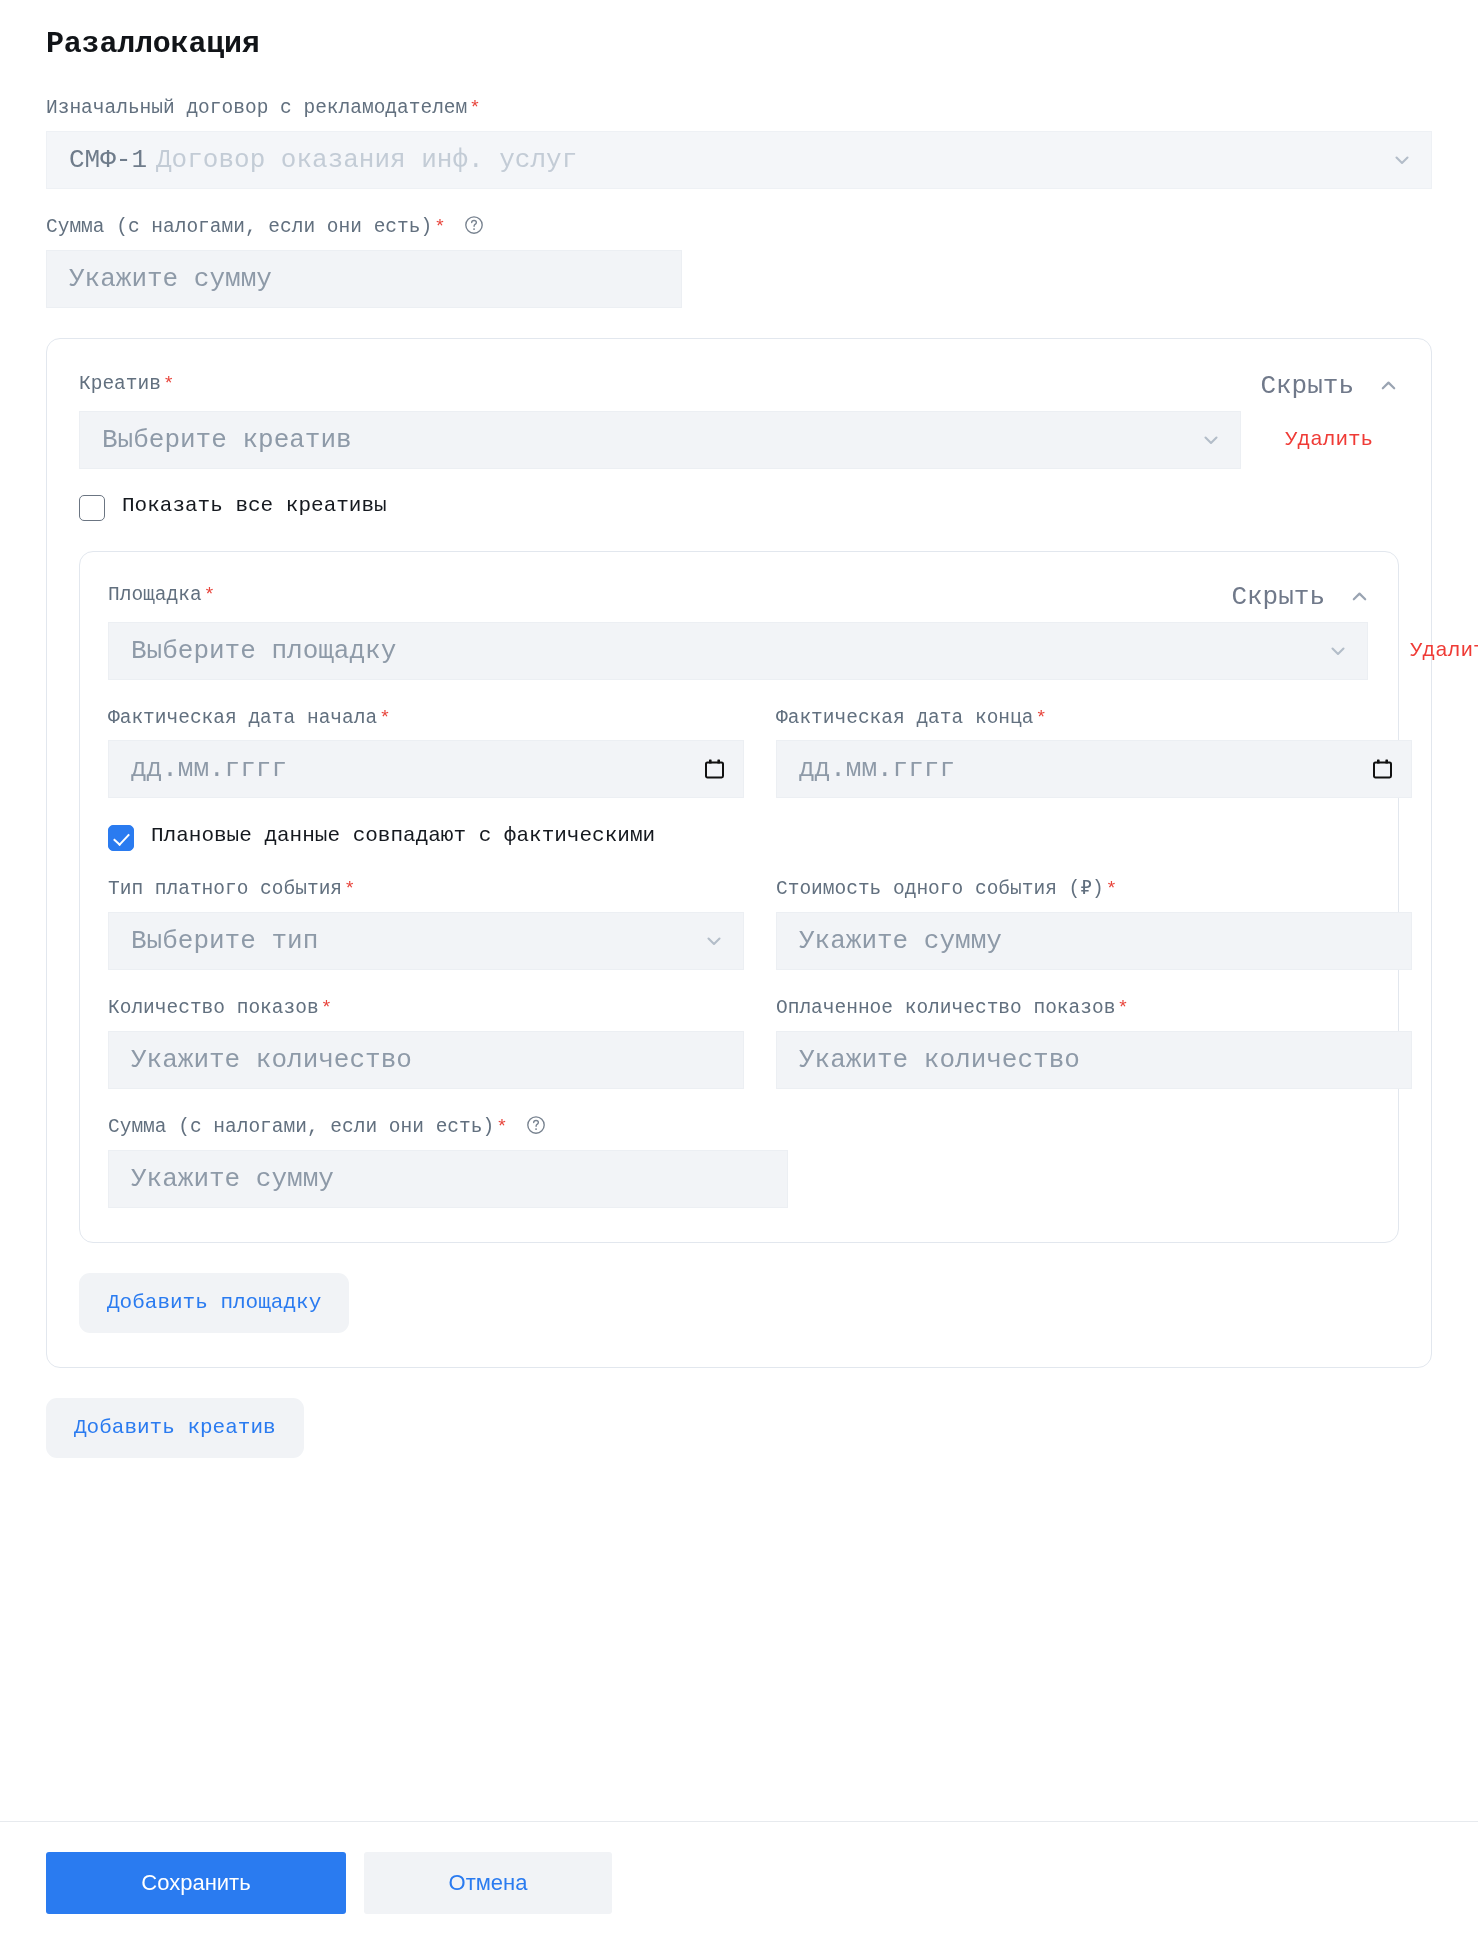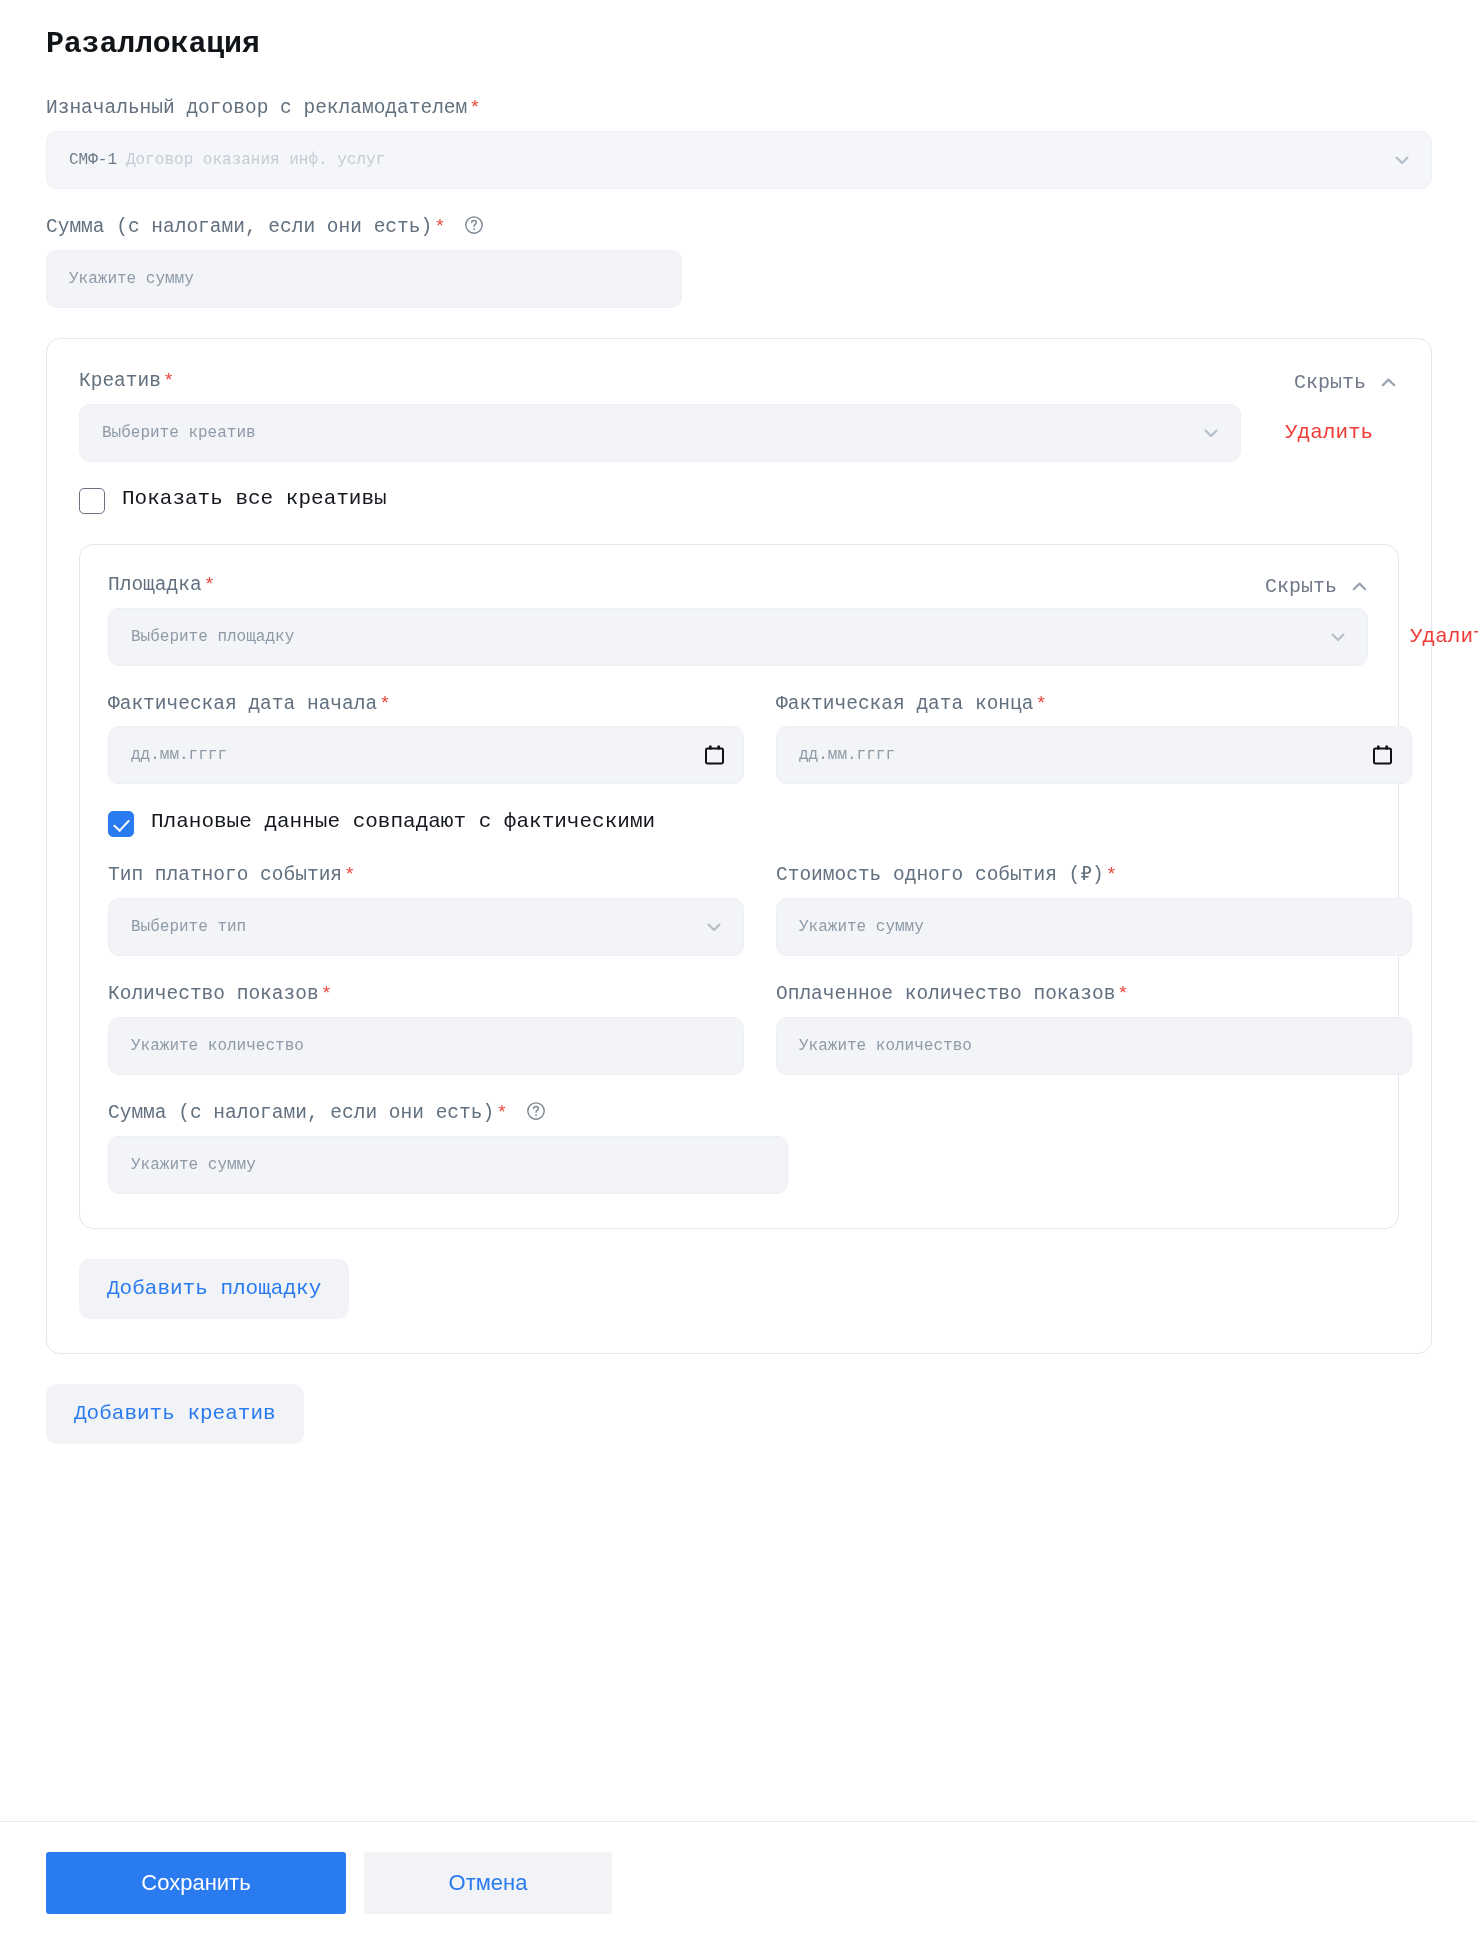--- a/index.html
+++ b/index.html
@@ -56,25 +56,25 @@
   
   .fld {
     position: relative;
     width: 100%;
   }
   .input-box {
     width: 100%;
     height: 58px;
     background: #f2f4f7;
     border: 1px solid #eceff3;
-    border-radius: 11px;
+    border-radius: 0;
     display: flex;
     align-items: center;
     padding: 0 22px;
-    font-size: 16px;
+    font-size: 26px;
     color: #1b1f26;
     line-height: 1;
   }
   .input-box.placeholder { color: #8e9aa8; }
   .input-box.has-caret { padding-right: 56px; }
 
   .caret {
     position: absolute;
     right: 20px;
     top: 50%;
@@ -117,22 +117,22 @@
 
   .card-head {
     display: flex;
     align-items: center;
     justify-content: space-between;
     gap: 20px;
   }
   .collapse-btn {
     display: inline-flex;
     align-items: center;
-    gap: 12px;
-    font-size: 20px;
+    gap: 24px;
+    font-size: 26px;
     color: #70798a;
     background: none;
     border: none;
     cursor: pointer;
     padding: 2px 0 0 0;
     white-space: nowrap;
     font-family: inherit;
   }
   .chev-up { width: 21px; height: 21px; color: #9aa4b2; display: block; }
 

